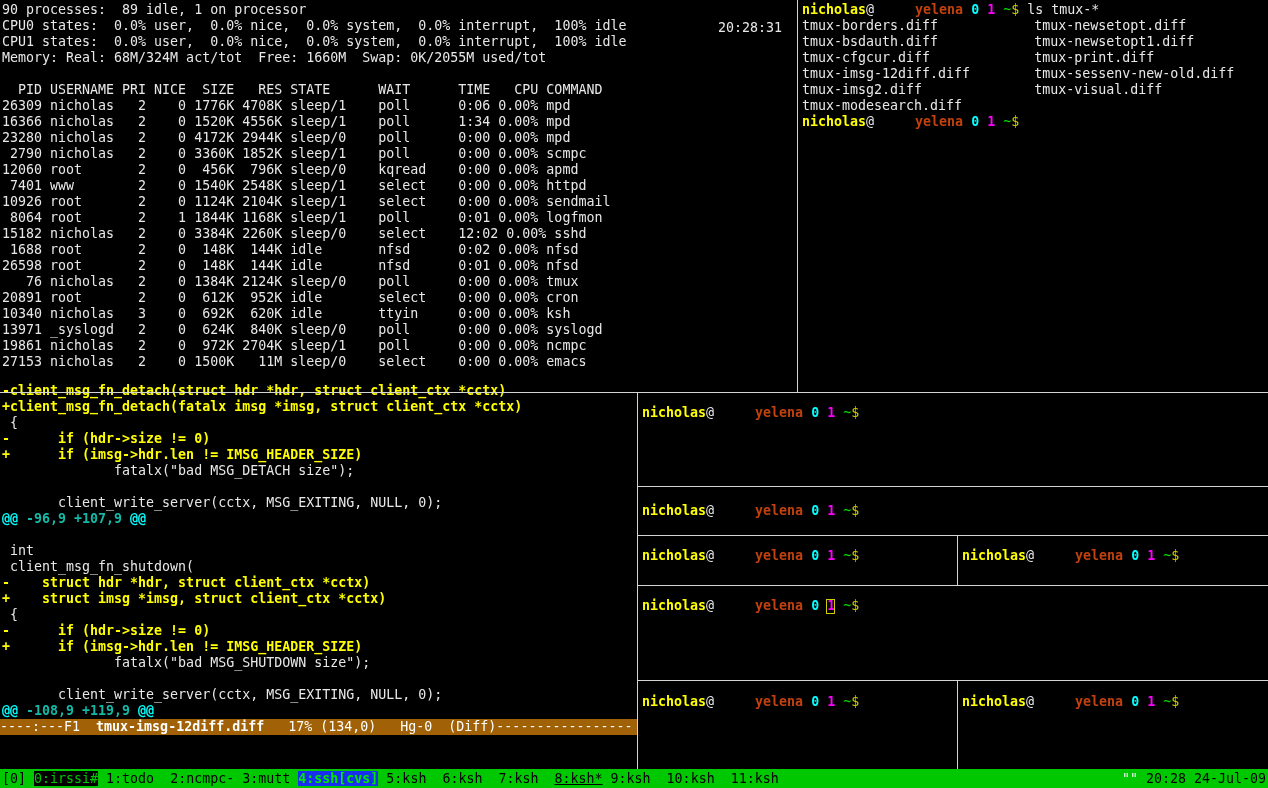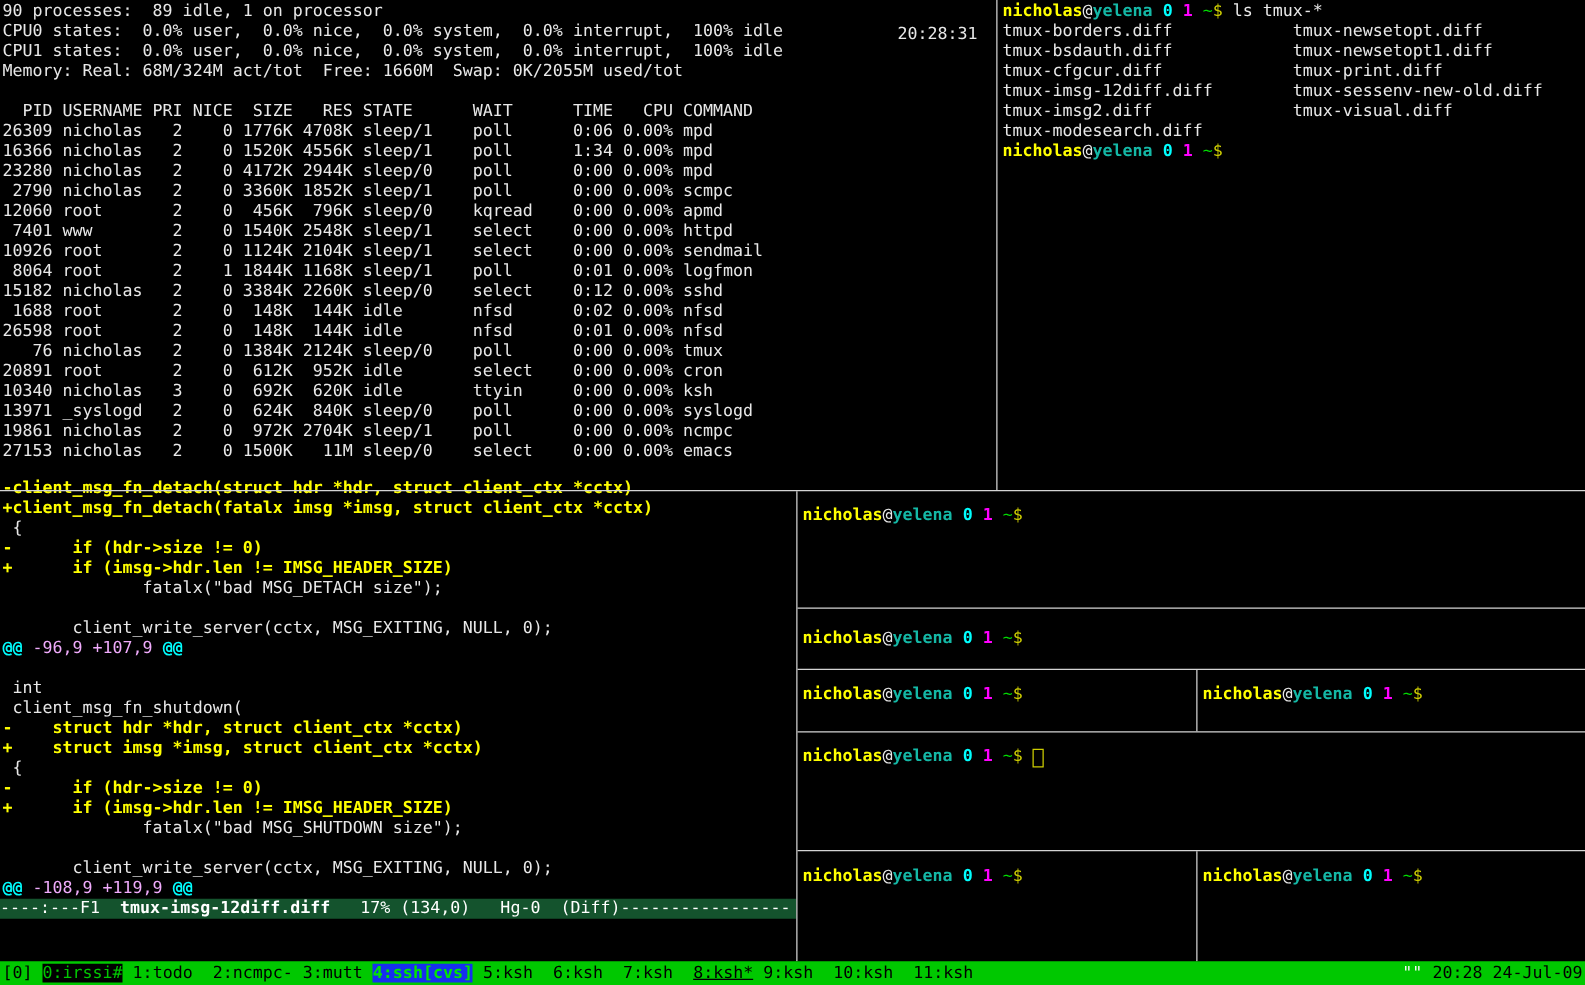--- a/index.html
+++ b/index.html
@@ -7,34 +7,34 @@
           font-family:"DejaVu Sans Mono",monospace;font-size:13.3px;line-height:16px;color:#e8e8e8;}
   .pane{position:absolute;}
   .abs{position:absolute;}
   .content{position:absolute;}
   .line{white-space:pre;min-height:16px;height:16px;}
   .seg{white-space:pre;}
   
   .c-w{color:#e8e8e8;}
   .c-y{color:#cdcd00;}
   .c-yb{color:#ffff00;font-weight:bold;text-align:right;}
-  .c-rb{color:#14b8a6;font-weight:bold;}
+  .c-rb{color:#c2410c;font-weight:bold;margin-left:41px;}
   .c-cb{color:#00ffff;font-weight:bold;}
   .c-mb{color:#ff00ff;font-weight:bold;}
   .c-g{color:#00dc00;}
-  .c-gb{color:#f0abfc;font-weight:normal;}
+  .c-gb{color:#14b8a6;font-weight:bold;}
   .c-ml{color:#ffffff;}
   .c-mlb{color:#ffffff;font-weight:bold;}
   .c-k{color:#000000;}
   .c-inv{color:#00c800;background:#000000;}
   .c-cur{color:#00e800;background:#1630ee;font-weight:bold;}
   .c-kul{color:#000000;text-decoration:underline;}
   .c-wg{color:#f4f4f4;}
   .divider{position:absolute;background:#d4d4d4;}
-  .modeline{position:absolute;background:#14532d;white-space:pre;height:16px;}
+  .modeline{position:absolute;background:#a16207;white-space:pre;height:16px;}
   .statusbar{position:absolute;background:#00c800;white-space:pre;line-height:19px;}
   .cursor{position:absolute;width:7px;height:13px;border:1px solid #cdcd00;background:transparent;}
 </style>
 </head>
 <body>
 
 <div class="screen">
 
   <div class="pane" style="left:0;top:0;width:796px;height:392px;">
     <div class="abs line" style="left:718px;top:20px;">20:28:31</div>
@@ -49,21 +49,21 @@
       <div class="line">  PID USERNAME PRI NICE  SIZE   RES STATE      WAIT      TIME   CPU COMMAND</div>
       <div>
           <div class="line">26309 nicholas   2    0 1776K 4708K sleep/1    poll      0:06 0.00% mpd</div>
           <div class="line">16366 nicholas   2    0 1520K 4556K sleep/1    poll      1:34 0.00% mpd</div>
           <div class="line">23280 nicholas   2    0 4172K 2944K sleep/0    poll      0:00 0.00% mpd</div>
           <div class="line"> 2790 nicholas   2    0 3360K 1852K sleep/1    poll      0:00 0.00% scmpc</div>
           <div class="line">12060 root       2    0  456K  796K sleep/0    kqread    0:00 0.00% apmd</div>
           <div class="line"> 7401 www        2    0 1540K 2548K sleep/1    select    0:00 0.00% httpd</div>
           <div class="line">10926 root       2    0 1124K 2104K sleep/1    select    0:00 0.00% sendmail</div>
           <div class="line"> 8064 root       2    1 1844K 1168K sleep/1    poll      0:01 0.00% logfmon</div>
-          <div class="line">15182 nicholas   2    0 3384K 2260K sleep/0    select    0:12 0.00% sshd</div>
+          <div class="line">15182 nicholas   2    0 3384K 2260K sleep/0    select    12:02 0.00% sshd</div>
           <div class="line"> 1688 root       2    0  148K  144K idle       nfsd      0:02 0.00% nfsd</div>
           <div class="line">26598 root       2    0  148K  144K idle       nfsd      0:01 0.00% nfsd</div>
           <div class="line">   76 nicholas   2    0 1384K 2124K sleep/0    poll      0:00 0.00% tmux</div>
           <div class="line">20891 root       2    0  612K  952K idle       select    0:00 0.00% cron</div>
           <div class="line">10340 nicholas   3    0  692K  620K idle       ttyin     0:00 0.00% ksh</div>
           <div class="line">13971 _syslogd   2    0  624K  840K sleep/0    poll      0:00 0.00% syslogd</div>
           <div class="line">19861 nicholas   2    0  972K 2704K sleep/1    poll      0:00 0.00% ncmpc</div>
           <div class="line">27153 nicholas   2    0 1500K   11M sleep/0    select    0:00 0.00% emacs</div>
         </div>
     </div>

